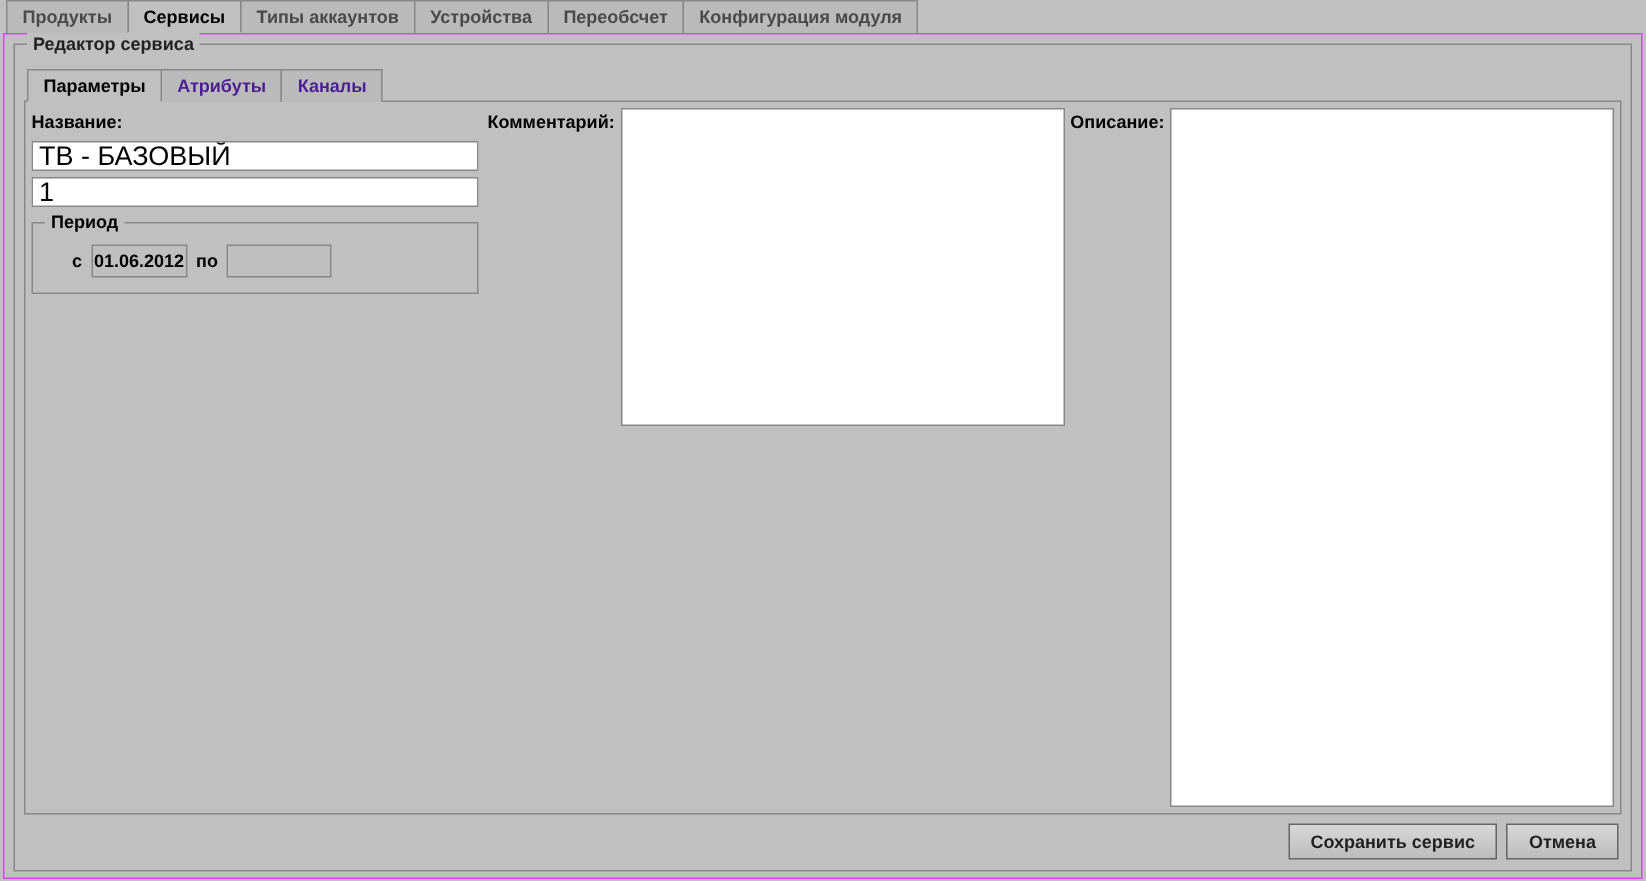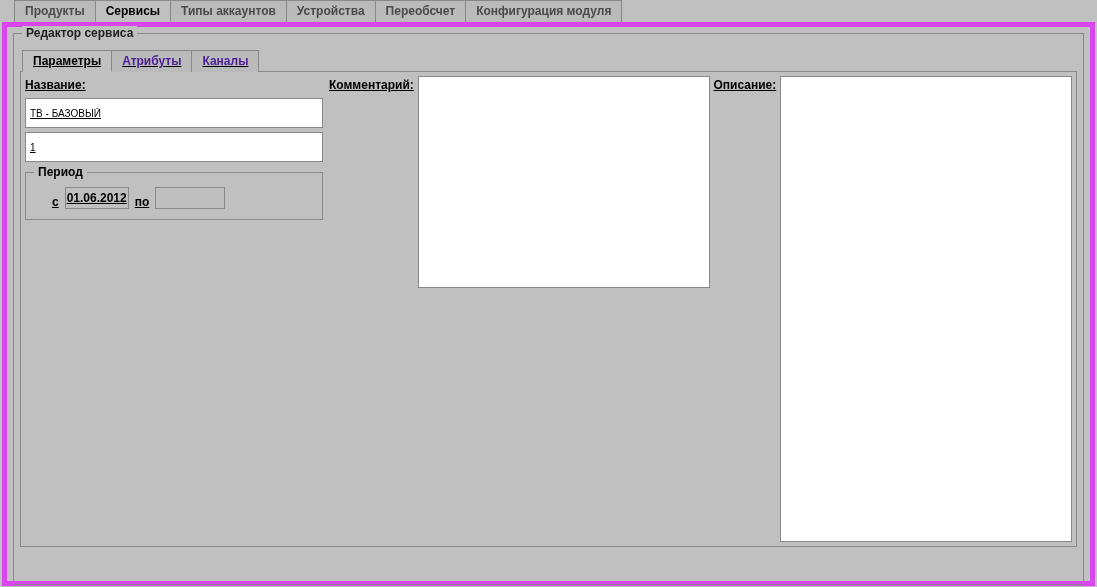--- a/index.html
+++ b/index.html
@@ -6,21 +6,21 @@
     body {
       font-family: Arial, Helvetica, sans-serif;
       font-size: 12px;
       background: #c0c0c0;
       width: 1097px;
       height: 587px;
       overflow: hidden;
     }
     .outer-tabs {
       display: flex;
-      padding-left: 14px;
+      padding-left: 4px;
       gap: 0;
     }
     .outer-tab {
       background: #bababa;
       border: 1px solid #888;
       border-bottom: none;
       padding: 3px 10px;
       font-weight: bold;
       color: #4a4a4a;
       cursor: pointer;
@@ -28,26 +28,25 @@
       margin-right: -1px;
       position: relative;
     }
     .outer-tab.active {
       background: #c0c0c0;
       border-bottom: 1px solid #c0c0c0;
       z-index: 2;
       color: #000000;
     }
     .panel-wrap {
-      border: 5px solid #d946ef;
+      border: 1px solid #d946ef;
       margin: 0 2px 2px 2px;
       position: relative;
       height: 564px;
       background: #c0c0c0;
-      text-decoration: underline;
     }
     .groupbox {
       border: 1px solid #888;
       margin: 6px;
       padding: 12px 6px 6px 6px;
       position: relative;
       height: 552px;
     }
     .groupbox-title {
       position: absolute;
@@ -105,30 +104,30 @@
       font-weight: bold;
       color: #000;
       padding: 2px 0;
     }
     .text-input {
       width: 100%;
       border: 1px solid #888;
       background: #fff;
       padding: 3px 4px;
       font-family: inherit;
-      font-size: 10px;
-      height: 30px;
+      font-size: 18px;
+      height: 20px;
     }
     .period-box {
       border: 1px solid #888;
       position: relative;
       padding: 14px 8px 10px 8px;
       margin-top: 6px;
       display: flex;
-      align-items: flex-end;
+      align-items: center;
       gap: 6px;
     }
     .period-title {
       position: absolute;
       top: -8px;
       left: 8px;
       background: #c0c0c0;
       padding: 0 4px;
       font-weight: bold;
       color: #000;
@@ -227,14 +226,18 @@
       </div>
 
       <div class="right-col">
         <div class="label">Комментарий:</div>
         <textarea class="textarea comment-area" style=""></textarea>
         <div class="label">Описание:</div>
         <textarea class="textarea desc-area" style=""></textarea>
       </div>
     </div>
 
+    <div class="button-row">
+      <button class="btn">Сохранить сервис</button>
+      <button class="btn">Отмена</button>
+    </div>
   </div>
 </div>
 
 </body></html>

